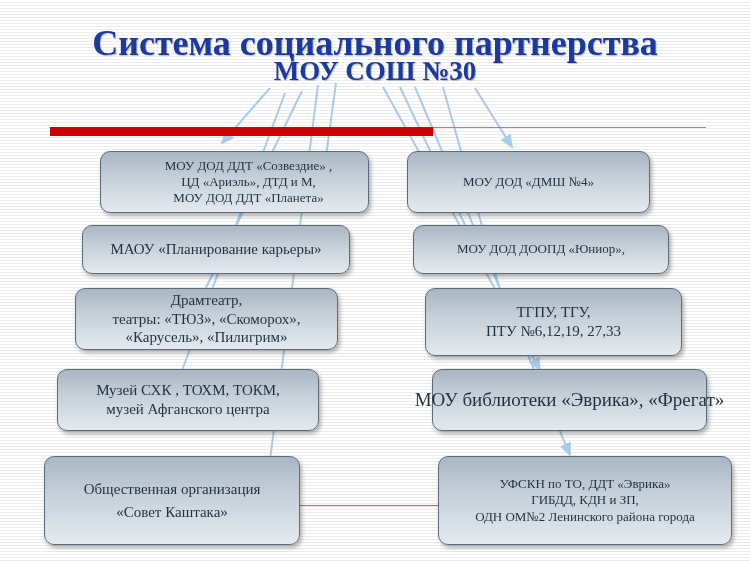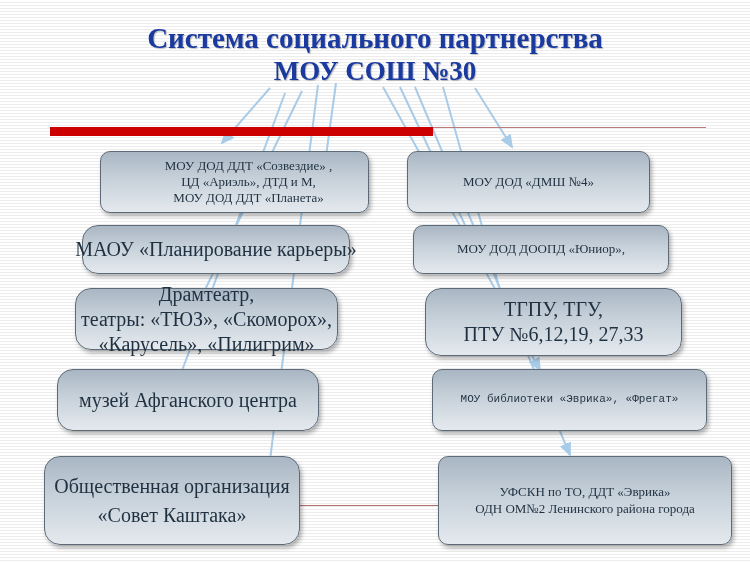--- a/index.html
+++ b/index.html
@@ -7,38 +7,38 @@
       width: 750px; height: 562px; position: relative; overflow: hidden;
       background-color: #ffffff;
       background-image: repeating-linear-gradient(to bottom, #ffffff 0px, #ffffff 2px, #ececec 2px, #ececec 3px);
       font-family: "Liberation Serif", "DejaVu Serif", serif;
     }
     .title {
       position: absolute; left: 0; width: 750px; text-align: center;
       color: #1a3aa0; font-weight: bold; font-family: "Liberation Serif", serif;
       text-shadow: 1px 1px 1px rgba(0,0,0,0.25);
     }
-    .title-1 { top: 22px; font-size: 29px; }
+    .title-1 { top: 22px; font-size: 36px; }
     .title-2 { top: 56px; font-size: 27px; }
     .red-bar { position: absolute; left: 50px; top: 127px; width: 383px; height: 9px; background: #cc0000; }
     .thin-line { position: absolute; left: 433px; top: 127px; width: 273px; height: 1px; background: #b87a7a; }
     .bottom-line { position: absolute; left: 300px; top: 505px; width: 140px; height: 1px; background: #b07070; }
     svg.lines { position: absolute; left: 0; top: 0; width: 750px; height: 562px; }
     .box {
       position: absolute; box-sizing: border-box;
       border: 1.5px solid #5d6b78; border-radius: 10px;
       background: linear-gradient(to bottom, #a9b6c3 0%, #c7d1da 45%, #e4e9ee 100%);
       box-shadow: 2px 3px 4px rgba(0,0,0,0.3);
       display: flex; flex-direction: column; justify-content: center; align-items: center;
       text-align: center; color: #1f3040; line-height: 1.25;
     }
     .box span { display: block; white-space: nowrap; }
     .fs13 { font-size: 13px; }
-    .fs14 { font-size: 11px; font-family: Liberation Mono, monospace; }
-    .fs15 { font-size: 20px; border-radius: 16px; }
+    .fs14 { font-size: 19px; }
+    .fs15 { font-size: 15px; }
     .gap span + span { margin-top: 4px; }
   </style>
 </head>
 <body>
 
 <div class="title title-1">Система социального партнерства</div>
 <div class="title title-2">МОУ СОШ №30</div>
 
 <svg class="lines" viewBox="0 0 750 562">
   <defs>
@@ -71,20 +71,21 @@
 </div>
 <div class="box fs15" style="left:82px; top:225px; width:268px; height:49px;">
   <span>МАОУ «Планирование карьеры»</span>
 </div>
 <div class="box fs15" style="left:75px; top:288px; width:263px; height:62px;justify-content:center;">
   <span>Драмтеатр,</span>
   <span>театры: «ТЮЗ», «Скоморох»,</span>
   <span>«Карусель», «Пилигрим»</span>
 </div>
 <div class="box fs15" style="left:57px; top:369px; width:262px; height:62px;">
+  <span>Музей СХК , ТОХМ, ТОКМ,</span>
   <span>музей Афганского центра</span>
 </div>
 <div class="box fs15 gap" style="left:44px; top:456px; width:256px; height:89px;">
   <span>Общественная организация</span>
   <span>«Совет Каштака»</span>
 </div>
 
 <div class="box fs13" style="left:407px; top:151px; width:243px; height:62px;">
   <span>МОУ ДОД «ДМШ №4»</span>
 </div>
@@ -93,14 +94,15 @@
 </div>
 <div class="box fs15" style="left:425px; top:288px; width:257px; height:68px;">
   <span>ТГПУ, ТГУ,</span>
   <span>ПТУ №6,12,19, 27,33</span>
 </div>
 <div class="box fs14" style="left:432px; top:369px; width:275px; height:62px;">
   <span>МОУ библиотеки «Эврика», «Фрегат»</span>
 </div>
 <div class="box fs13" style="left:438px; top:456px; width:294px; height:89px;">
   <span>УФСКН  по ТО,  ДДТ «Эврика»</span>
+  <span>ГИБДД,  КДН и ЗП,</span>
   <span>ОДН ОМ№2   Ленинского района города</span>
 </div>
 
 </body></html>

